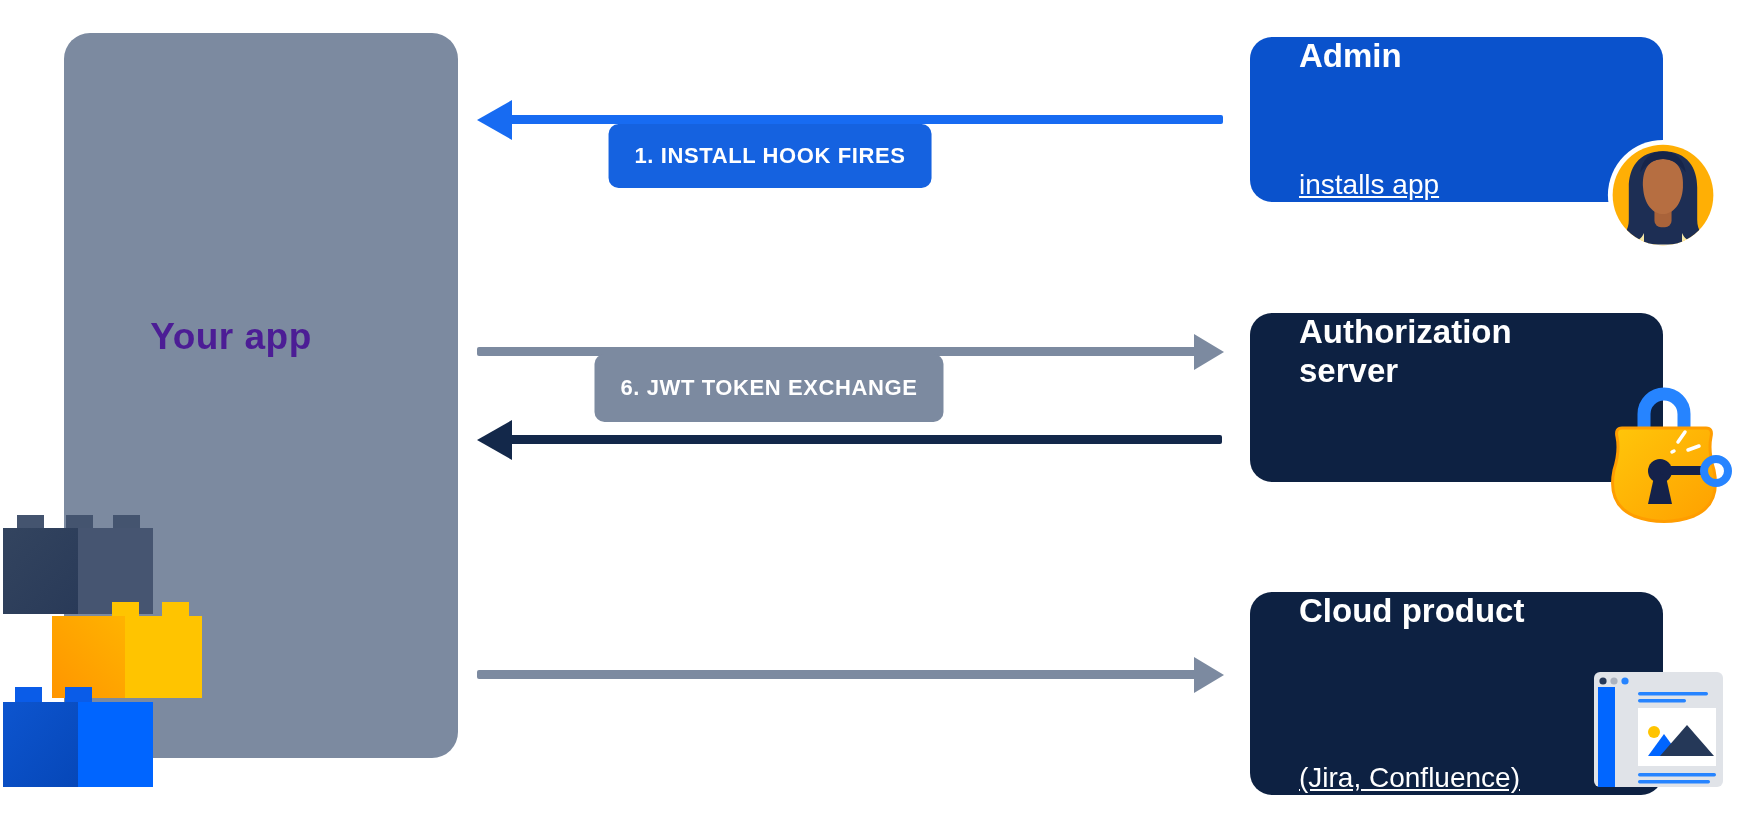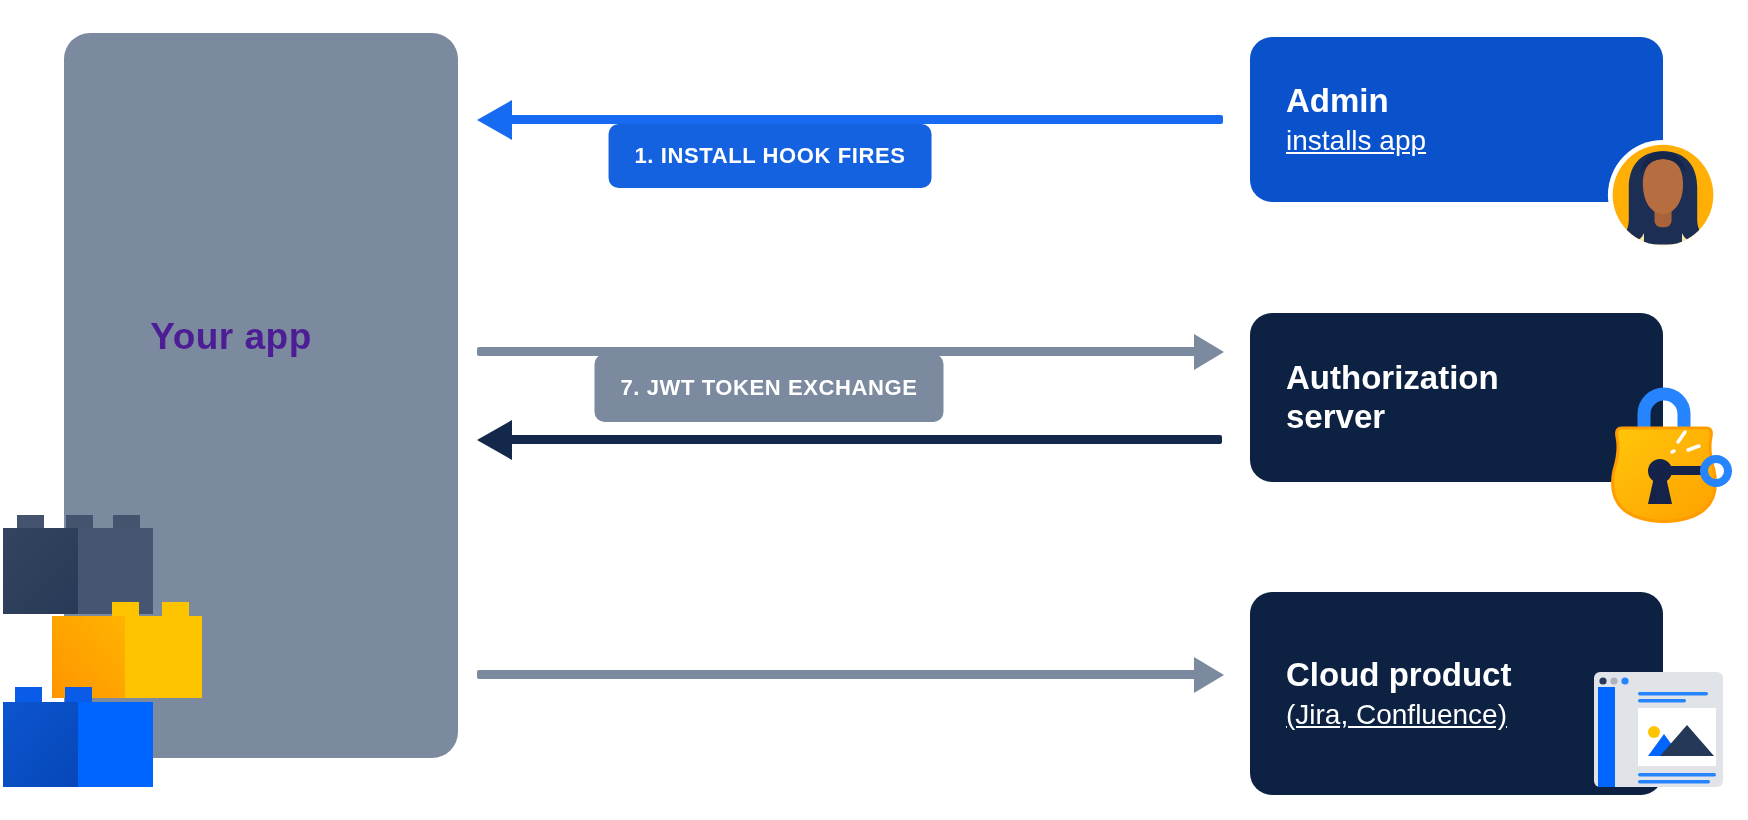--- a/index.html
+++ b/index.html
@@ -32,22 +32,22 @@
     display:flex;align-items:center;justify-content:center;
     color:#fff;font-weight:bold;font-size:22px;letter-spacing:.6px;white-space:nowrap;
     border-radius:10px;padding:8px 26px;box-sizing:border-box;margin-top:36px;
   }
   .fpill.blue{background:#1562e0;}
   .fpill.gray{background:#7c8aa0;}
   .fpill.navy{background:#0f2347;}
   
   .actor{
     position:absolute;left:1250px;width:413px;border-radius:22px;
-    display:flex;flex-direction:column;justify-content:center;
-    padding-left:36px;box-sizing:border-box;color:#ffffff;
+    display:flex;flex-direction:column;justify-content:space-between;
+    padding-left:49px;box-sizing:border-box;color:#ffffff;
   }
   .actor.admin{background:#0a52cc;}
   .actor.navy{background:#0d2142;}
   .actor-title{font-size:33px;font-weight:bold;line-height:1.18;white-space:pre-line;}
   .actor-sub{font-size:28px;font-weight:400;line-height:1.2;margin-top:3px;text-decoration:underline;}
   .icon-abs{position:absolute;}
 </style>
 </head>
 <body>
 
@@ -91,21 +91,21 @@
 
   <div class="fline blue" style="left:500px;top:115px;width:723px"></div>
   <div class="head-left blue" style="left:477px;top:100px"></div>
   <div class="fpill blue" style="left:770px;top:88px;height:64px;min-width:306px">
     <span>1. INSTALL HOOK FIRES</span>
   </div>
 
   <div class="fline gray" style="left:477px;top:347px;width:723px"></div>
   <div class="head-right gray" style="left:1194px;top:334px"></div>
   <div class="fpill gray" style="left:769px;top:318px;height:68px;min-width:308px">
-    <span>7. JWT TOKEN EXCHANGE</span>
+    <span>6. JWT TOKEN EXCHANGE</span>
   </div>
 
   <div class="fline navy" style="left:500px;top:435px;width:722px"></div>
   <div class="head-left navy" style="left:477px;top:420px"></div>
 
   <div class="fline gray" style="left:477px;top:670px;width:723px"></div>
   <div class="head-right gray" style="left:1194px;top:657px"></div>
 
   <div class="actor admin" style="top:37px;height:165px">
     <div class="actor-title">Admin</div>

